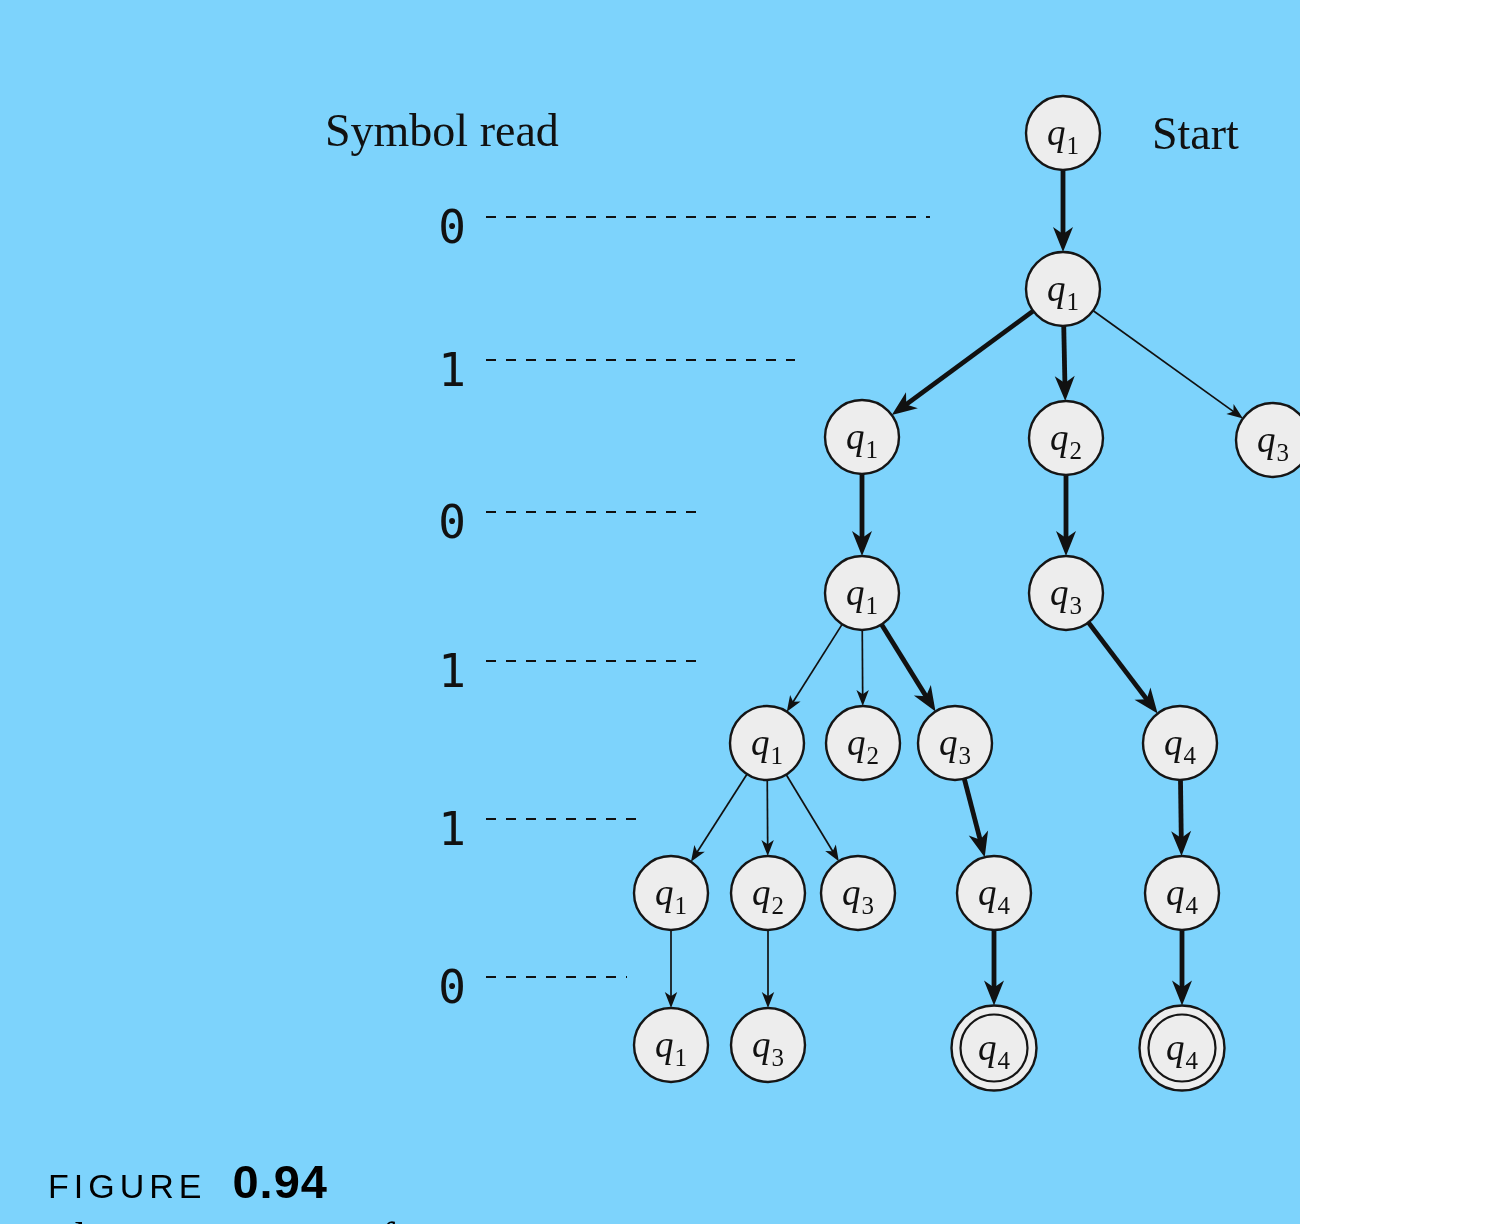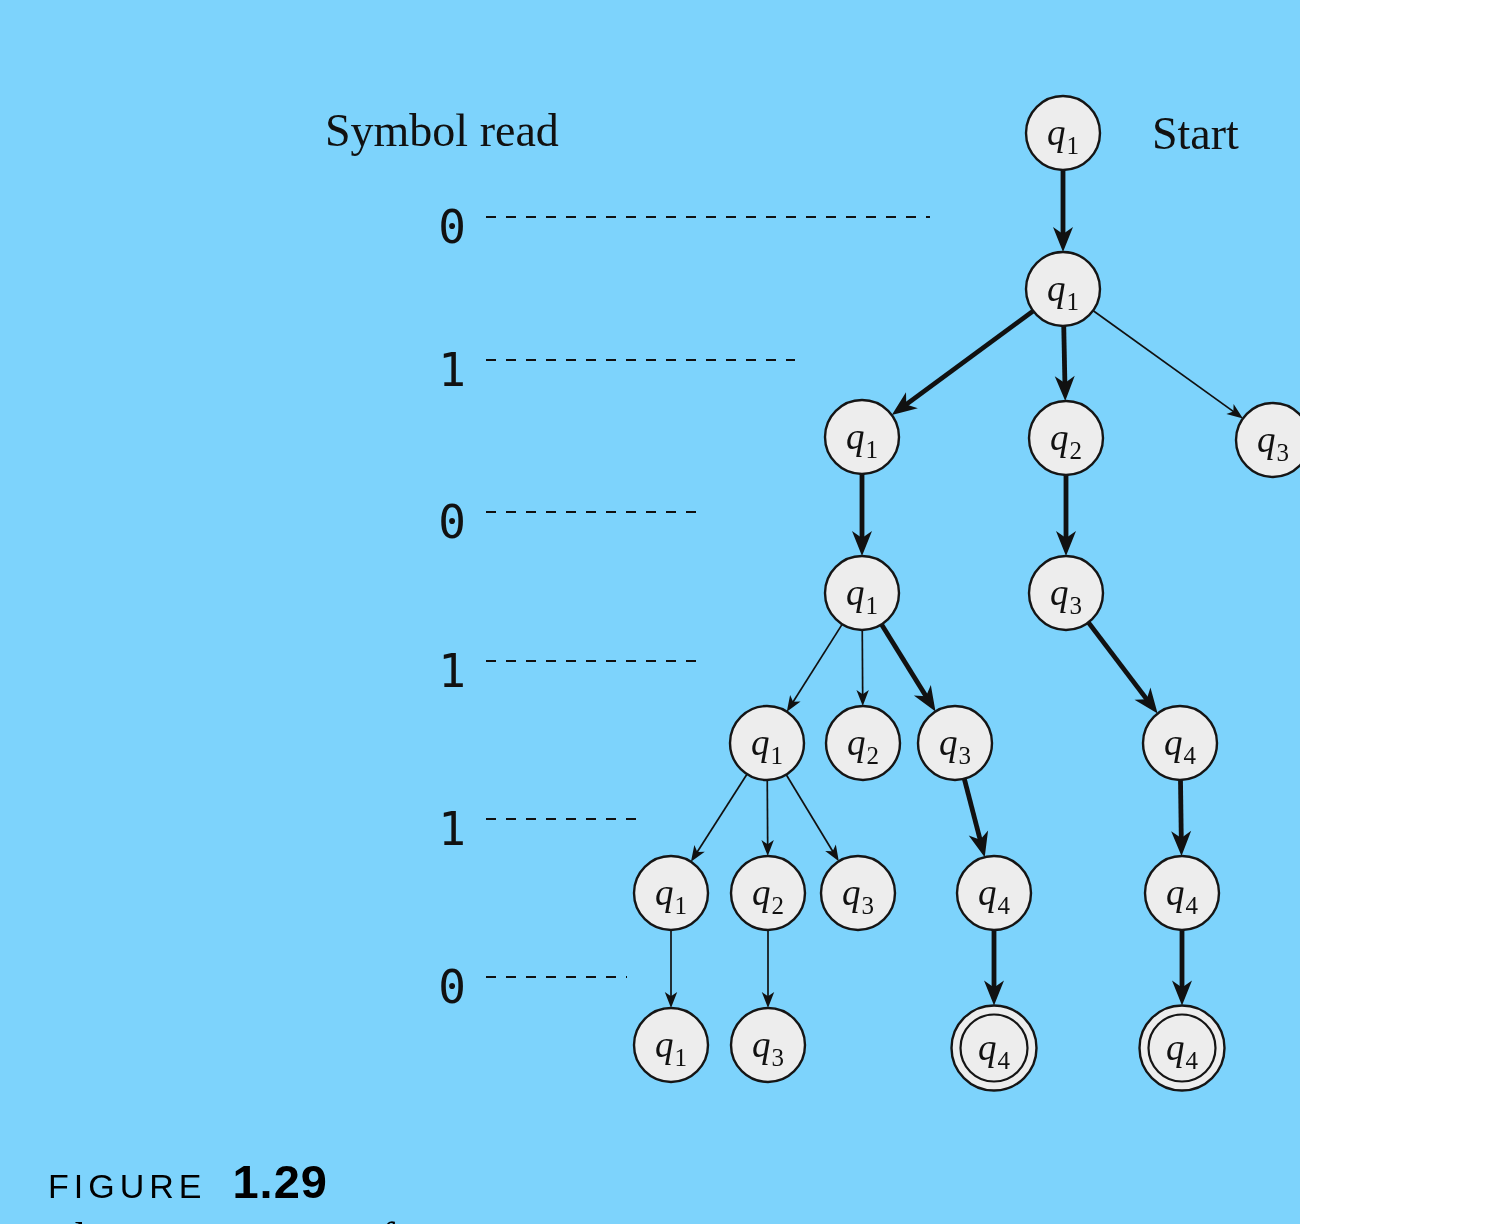--- a/index.html
+++ b/index.html
@@ -165,18 +165,18 @@
         <g>
           <circle cx="1182" cy="1048" r="42.5" class="node-circle"></circle>
           <circle cx="1182" cy="1048" r="33.5" class="node-inner"></circle>
           <text x="1182" y="1060" class="node-label" text-anchor="middle"><tspan>q</tspan><tspan class="sub" dy="9" dx="1">4</tspan></text>
         </g>
       </g>
   </svg>
 
   <div class="caption">
     <div class="figrow">
-      <span class="figlabel">FIGURE</span><span class="fignum">1.29</span>
+      <span class="figlabel">FIGURE</span><span class="fignum">0.94</span>
     </div>
     <div class="captext">The computation of N₁ on input 010110</div>
   </div>
 
 </div>
 
 </body></html>

